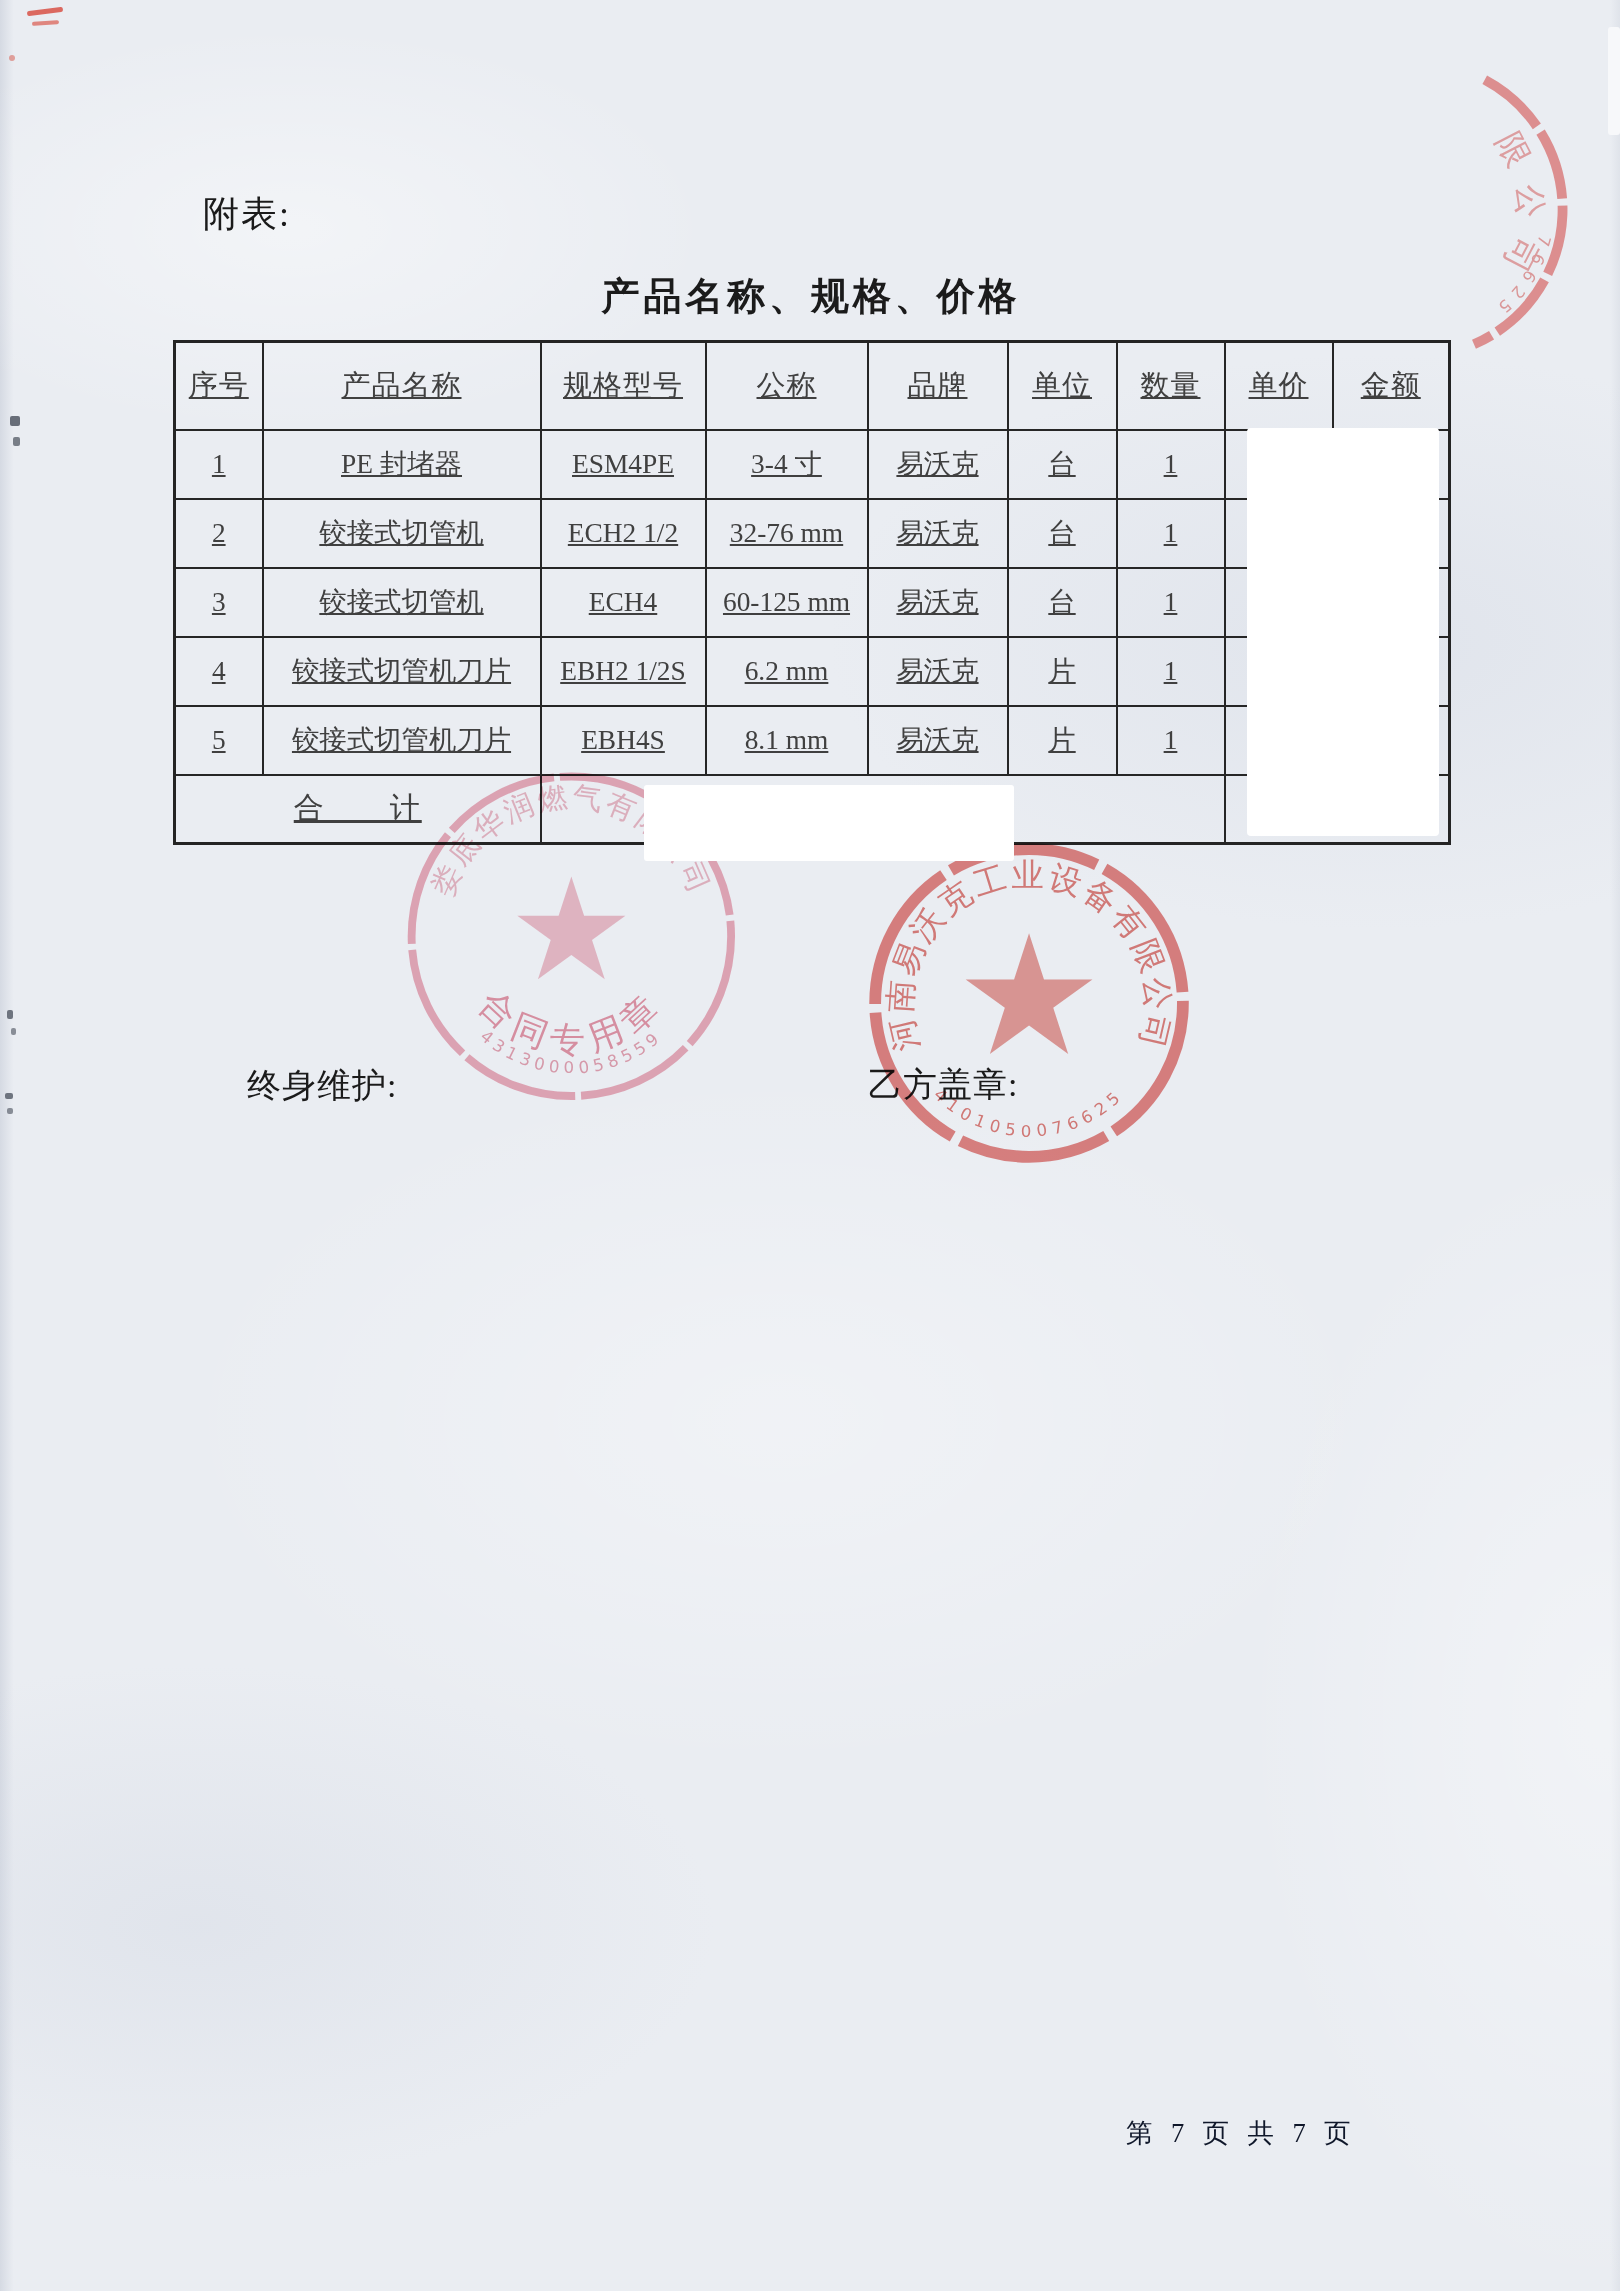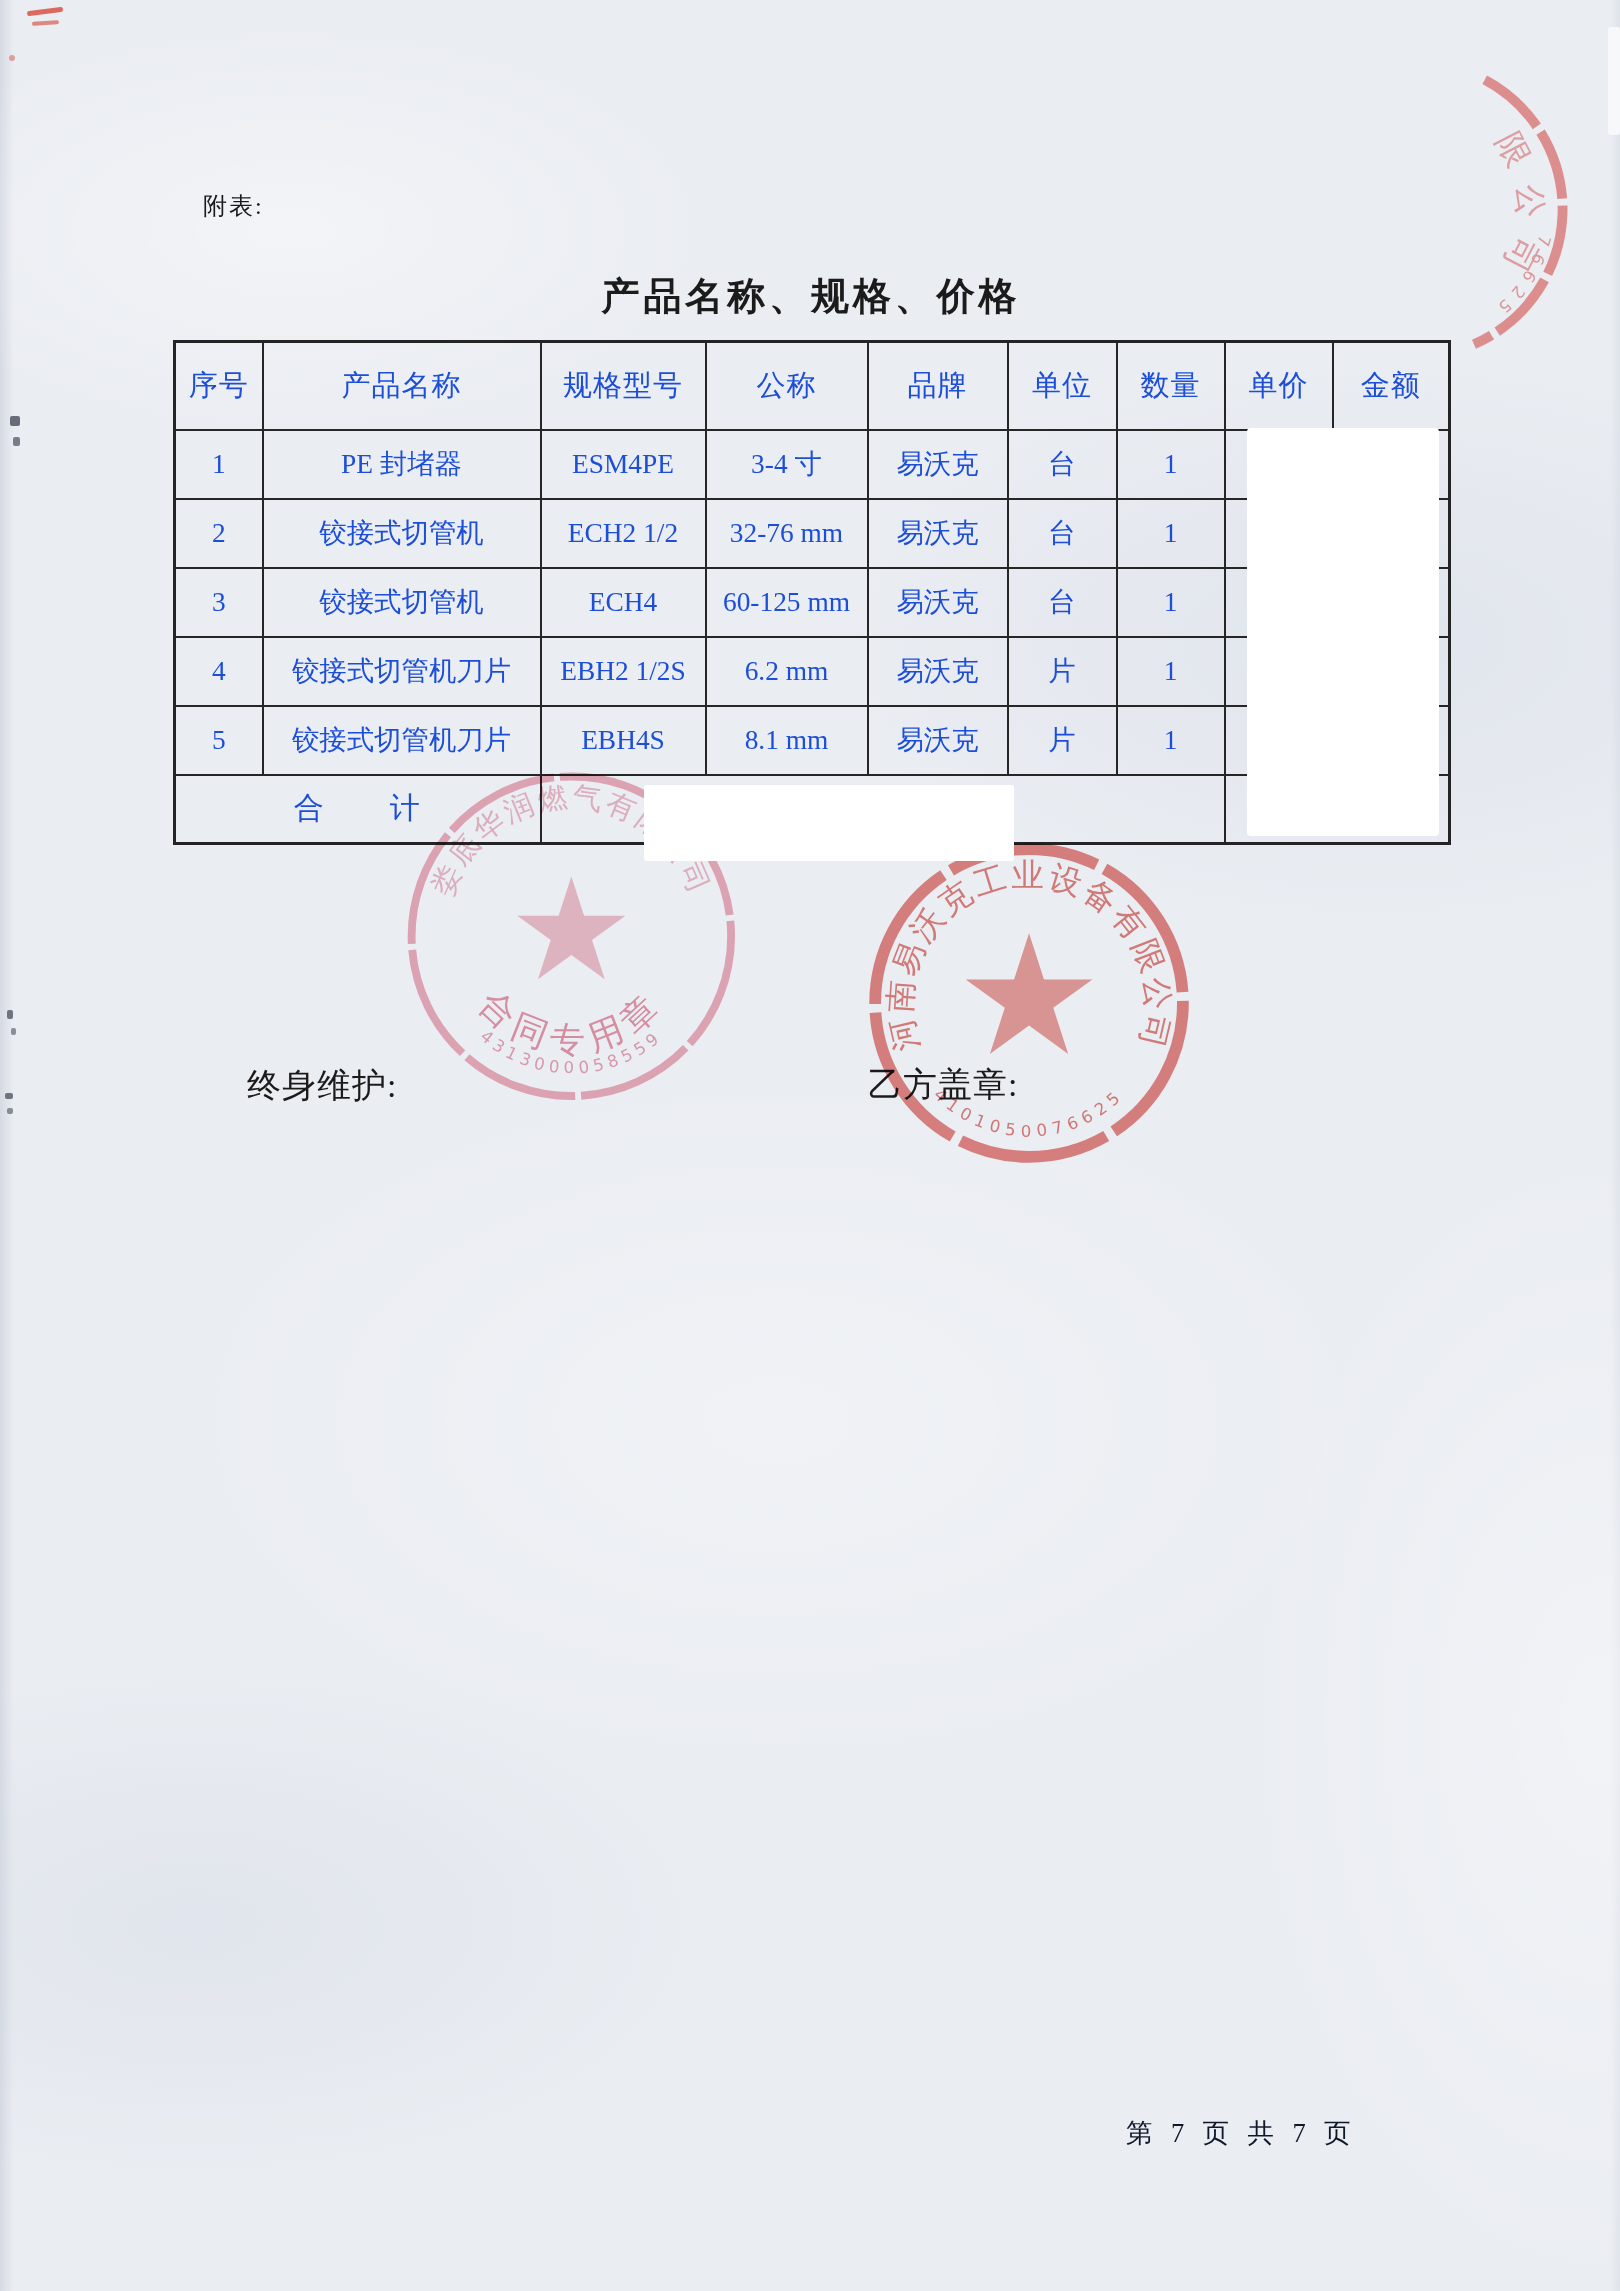--- a/index.html
+++ b/index.html
@@ -11,33 +11,33 @@
       radial-gradient(ellipse 784px 412px at 85% 28%, rgba(208,214,226,.38), transparent 70%),
       radial-gradient(ellipse 882px 510px at 48% 62%, rgba(255,255,255,.30), transparent 70%),
       radial-gradient(ellipse 745px 372px at 12% 84%, rgba(206,212,224,.34), transparent 70%),
       radial-gradient(ellipse 490px 784px at 99% 75%, rgba(255,255,255,.35), transparent 75%),
       linear-gradient(90deg, rgba(196,202,214,.55) 0px, rgba(196,202,214,0) 13.7px),
       linear-gradient(270deg, rgba(210,215,224,.45) 0px, rgba(210,215,224,0) 9.8px);
     font-family:"Liberation Serif","DejaVu Serif",serif;
     color:#1b1b1b;
   }
   .abs{position:absolute;}
-  .fubiao{left:203px;top:190px;font-size:24px;letter-spacing:2px;}
+  .fubiao{left:203px;top:190px;font-size:36px;letter-spacing:2px;}
   .doc-title{left:174px;top:271px;width:1274px;text-align:center;font-size:38px;font-weight:600;letter-spacing:3.9px;}
 
   table.products{
     position:absolute;left:173px;top:340px;width:1274px;
     border-collapse:collapse;table-layout:fixed;
     border:3.9px solid #242424;
   }
   table.products th, table.products td{
     border:2.5px solid #262626;
     text-align:center;vertical-align:middle;
     font-family:"Liberation Serif","DejaVu Serif",serif;
-    font-size:27.4px;color:#1d4ed8;overflow:hidden;
+    font-size:27.4px;color:#404040;overflow:hidden;text-decoration:underline;
   }
   table.products thead tr{height:88px;}
   table.products th{font-size:29px;font-weight:500;letter-spacing:1px;}
   table.products tbody tr.data-row{height:69px;}
   tr.total-row{height:69px;margin-left:17px;}
   tr.total-row td{font-size:30px;}
   td.total-label{letter-spacing:2px;white-space:pre;}
   td.daxie{text-align:left;padding-left:13.7px;}
   tr.remarks-row{height:149px;}
   td.remarks-cell{text-align:left;vertical-align:top;padding:13.7px 9.8px 0 21.6px;}

